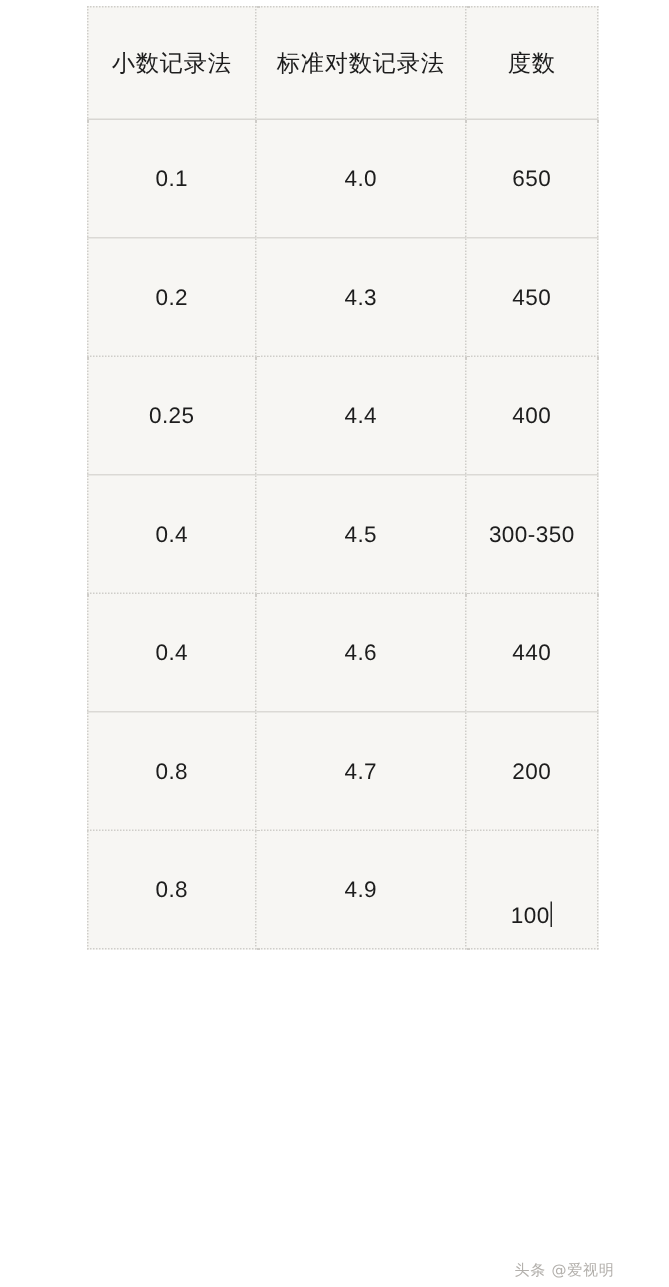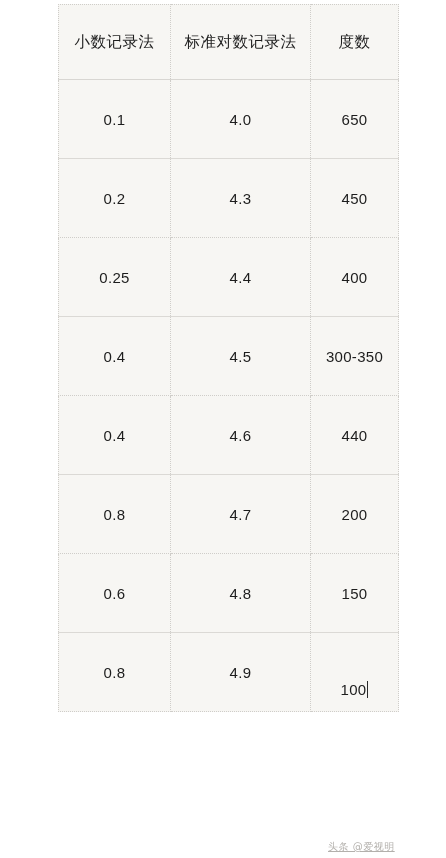--- a/index.html
+++ b/index.html
@@ -108,28 +108,27 @@
     color: #be185d;
     letter-spacing: 1px;
     white-space: nowrap;
     font-family: "DejaVu Sans", sans-serif;
     text-shadow: 0 0 1px rgba(230,228,224,0.9);
     font-style: italic;
   }
 
   .wm-dark {
     position: absolute;
-    left: 328px;
+    left: 343px;
     top: 840px;
     font-size: 10px;
     color: #b3b0ac;
     letter-spacing: 0.5px;
     white-space: nowrap;
     font-family: "DejaVu Sans", sans-serif;
-    text-decoration: underline;
   }
 </style>
 </head>
 <body>
 
 <div id="page">
 
   <div id="table-wrap">
     <table class="vision-table">
       <colgroup>
@@ -169,25 +168,20 @@
           <td>0.4</td>
           <td>4.6</td>
           <td>440</td>
         </tr>
         <tr>
           <td>0.8</td>
           <td>4.7</td>
           <td>200</td>
         </tr>
         <tr>
-          <td>0.6</td>
-          <td>4.8</td>
-          <td>150</td>
-        </tr>
-        <tr>
           <td>0.8</td>
           <td>4.9</td>
           <td><span class="cell-inner"><span>100</span><span class="caret"></span></span></td>
         </tr>
       </tbody>
     </table>
   </div>
 
   <div class="wm-light">爱达夫养生 | www.adfys.com</div>
   <div class="wm-dark">头条 @爱视明</div>

